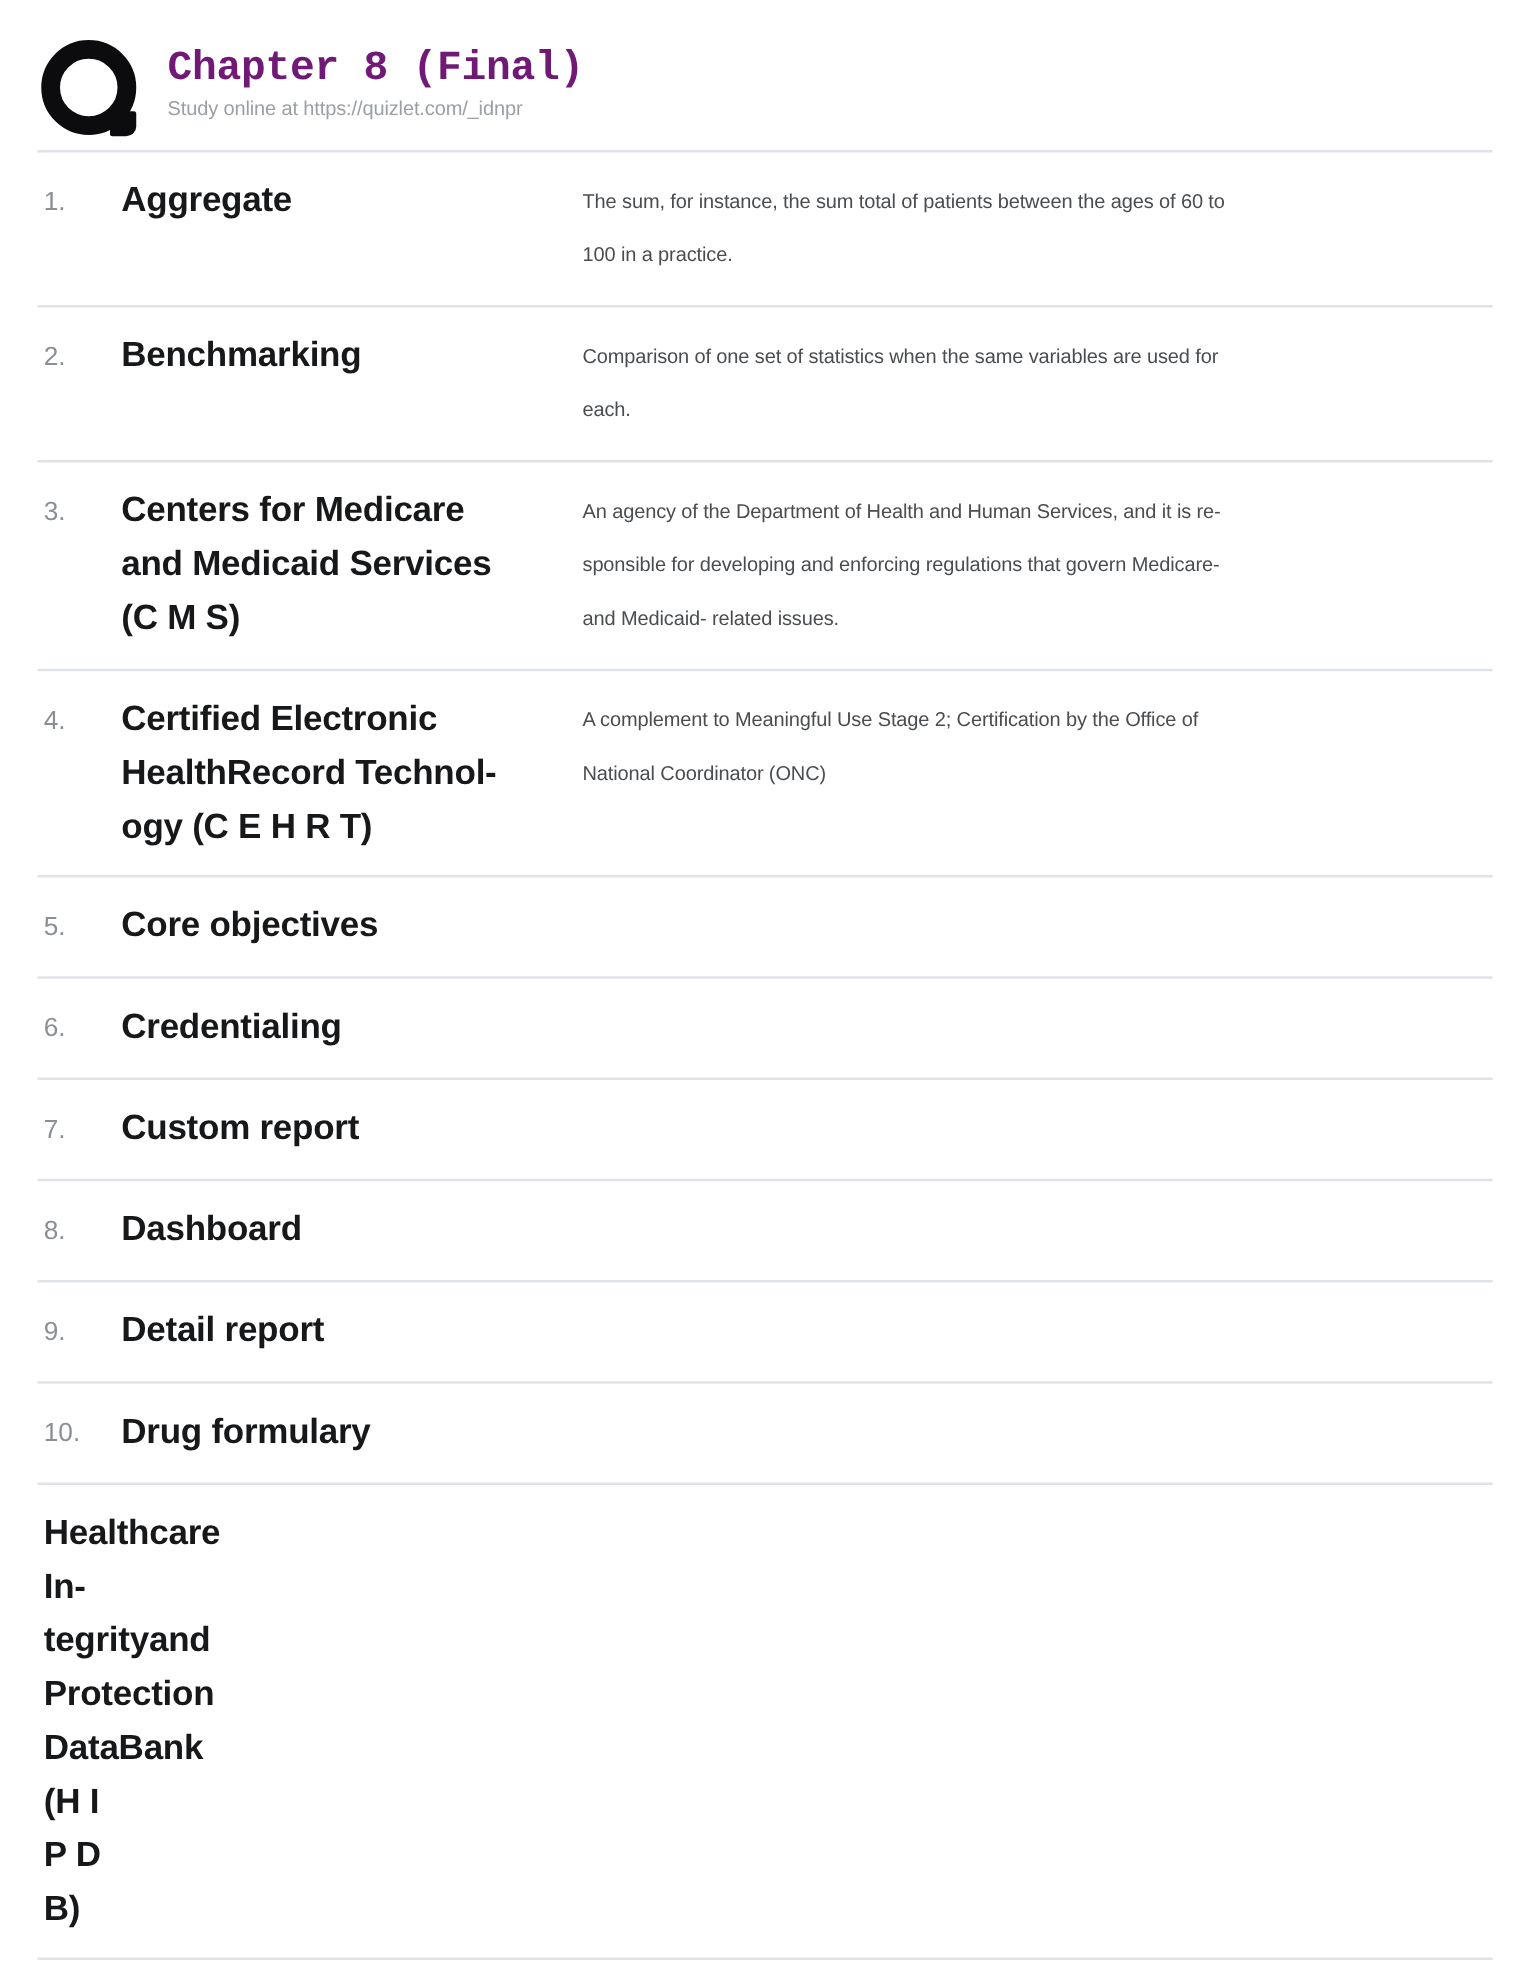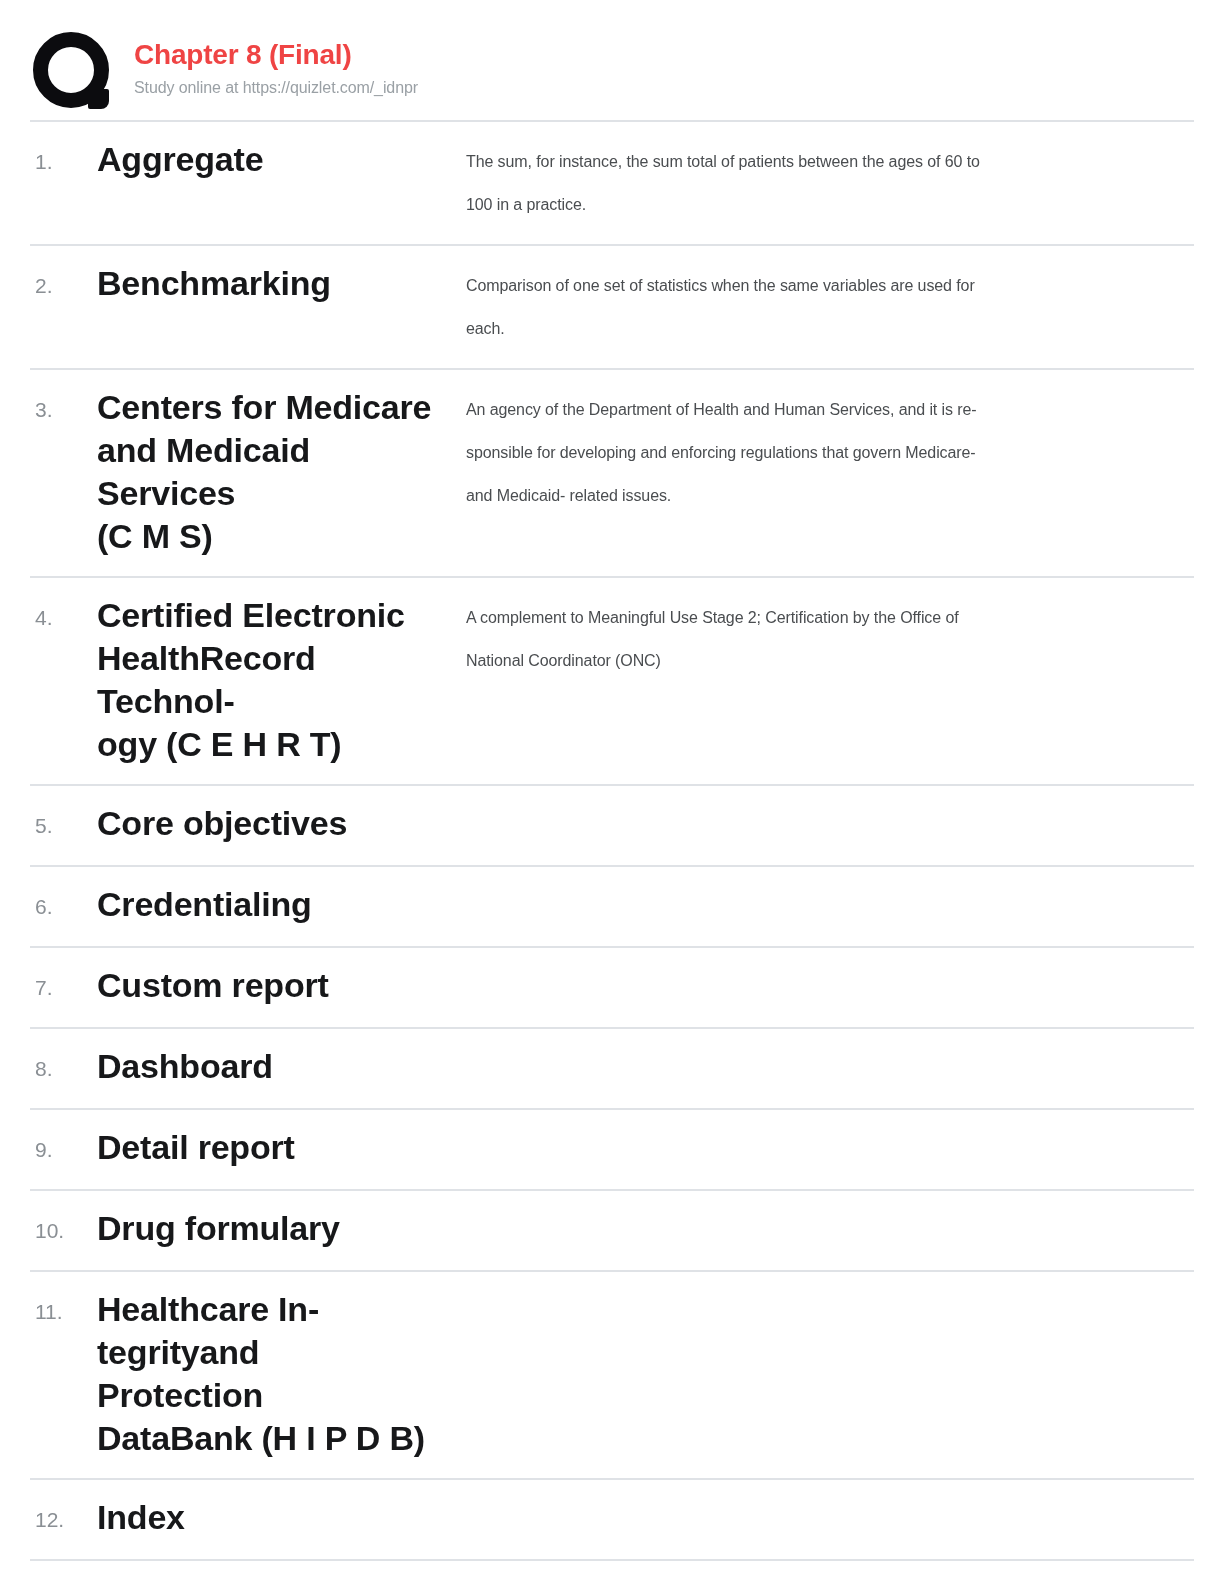--- a/index.html
+++ b/index.html
@@ -21,41 +21,41 @@
   .q-ring {
     position:absolute; left:0; top:2px; width:76px; height:76px;
     border:15px solid #0c0c0f; border-radius:50%;
   }
   .q-tail {
     position:absolute; right:2px; bottom:1px; width:21px; height:20px;
     background:#0c0c0f; border-radius:2px 2px 8px 2px;
   }
   .header-text { margin-left:23px; padding-top:6px; }
   .page-title {
-    font-size:28px; font-weight:700; color:#ef4444;
-    letter-spacing:-0.2px; line-height:38px;
+    font-size:33px; font-weight:700; color:#701a75;
+    letter-spacing:-0.2px; line-height:38px;font-family:Liberation Mono, monospace;
   }
   .page-subtitle {
     margin-top:5px; font-size:16px; font-weight:300; color:#9aa0a5;
     letter-spacing:-0.1px;
   }
 
   
   .term-list { }
   .term-row {
     display:grid; grid-template-columns:62px 345px 1fr;
     padding:16px 0 18px 5px;
   }
   .term-row + .term-row { border-top:2px solid #dfe2e6; }
   .term-number {
     font-size:21px; font-weight:300; color:#8a8f94;
     line-height:43px; padding-top:2px;
   }
   .term-text {
-    font-size:34px; font-weight:700; color:#17181a;
+    font-size:28px; font-weight:700; color:#17181a;
     line-height:43px; white-space:pre-line; letter-spacing:-0.2px;
     padding-right:10px;
   }
   .definition-text {
     font-size:16px; font-weight:300; color:#4a4d50;
     line-height:43px; white-space:pre-line; letter-spacing:-0.1px;
     padding-top:2px; padding-right:8px;margin-left:24px;
   }
 </style>
 </head>
@@ -138,21 +138,20 @@
       <div class="definition-text"></div>
     </div>
 
     <div class="term-row">
       <div class="term-number">10.</div>
       <div class="term-text">Drug formulary</div>
       <div class="definition-text"></div>
     </div>
 
     <div class="term-row">
-      <div class="term-number">11.</div>
       <div class="term-text">Healthcare In-
 tegrityand Protection
 DataBank (H I P D B)</div>
       <div class="definition-text"></div>
     </div>
 
     <div class="term-row">
       <div class="term-number">12.</div>
       <div class="term-text">Index</div>
       <div class="definition-text"></div>

